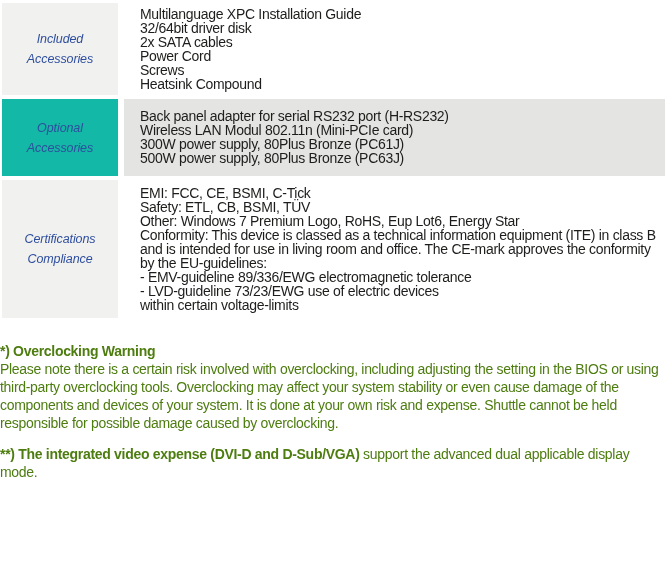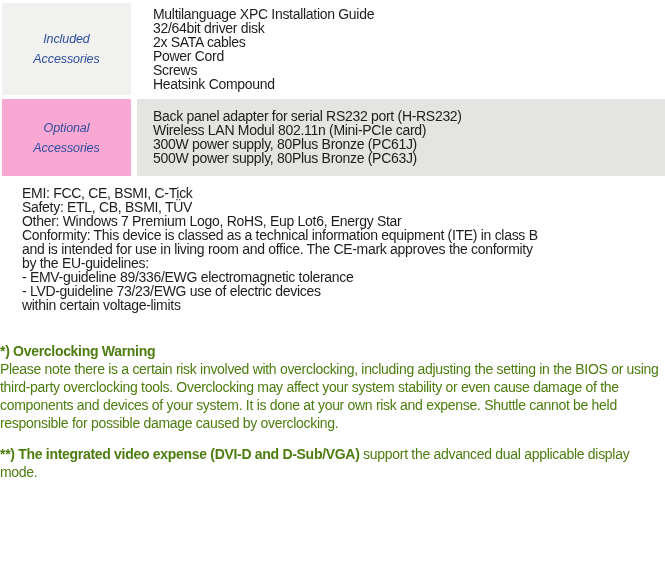--- a/index.html
+++ b/index.html
@@ -5,21 +5,21 @@
   * { margin:0; padding:0; box-sizing:border-box; }
   html,body { width:665px; height:573px; background:#ffffff; }
   body {
     font-family:"Liberation Sans", sans-serif;
     color:#1d1d1b;
     overflow:hidden;
   }
   .spec-table { padding-top:3px; }
   .spec-row { display:flex; margin-bottom:4px; }
   .label-cell {
-    width:129px;
+    width:116px;
     margin-left:2px;
     display:flex;
     align-items:center;
     justify-content:center;
     text-align:center;
     font-style:italic;
     font-size:12.5px;
     line-height:20px;
     color:#2e4e9e;
     white-space:pre-line;
@@ -29,21 +29,21 @@
   .col-gap { width:6px; flex-shrink:0; background:#ffffff; }
   .content-cell {
     flex:1;
     font-size:14px;
     line-height:14px;
     letter-spacing:-0.3px;
     white-space:pre-line;
     padding:4px 2px 4px 16px;
   }
   .row-light .label-cell { background:#f1f1f0; }
-  .row-dark  .label-cell { background:#f9a8d4; }
+  .row-dark  .label-cell { background:#14b8a6; }
   .row-dark  .content-cell { background:#e4e4e2; }
   .row-included  .content-cell { padding-top:4px;  padding-bottom:4px; }
   .row-optional  .content-cell { padding-top:10px; padding-bottom:11px; }
   .row-certs     .content-cell { padding-top:6px;  padding-bottom:6px; }
 
   .footnotes {
     margin-top:24px;
     font-size:14px;
     line-height:18px;
     letter-spacing:-0.3px;
@@ -74,20 +74,22 @@
     <div class="label-cell">Optional
 Accessories</div>
     <div class="col-gap"></div>
     <div class="content-cell">Back panel adapter for serial RS232 port (H-RS232)
 Wireless LAN Modul 802.11n (Mini-PCIe card)
 300W power supply, 80Plus Bronze (PC61J)
 500W power supply, 80Plus Bronze (PC63J)</div>
   </div>
 
   <div class="spec-row row-light row-certs">
+    <div class="label-cell">Certifications
+Compliance</div>
     <div class="col-gap"></div>
     <div class="content-cell">EMI: FCC, CE, BSMI, C-Tick
 Safety: ETL, CB, BSMI, TÜV
 Other: Windows 7 Premium Logo, RoHS, Eup Lot6, Energy Star
 Conformity: This device is classed as a technical information equipment (ITE) in class B
 and is intended for use in living room and office. The CE-mark approves the conformity
 by the EU-guidelines:
 - EMV-guideline 89/336/EWG electromagnetic tolerance
 - LVD-guideline 73/23/EWG use of electric devices
 within certain voltage-limits</div>

